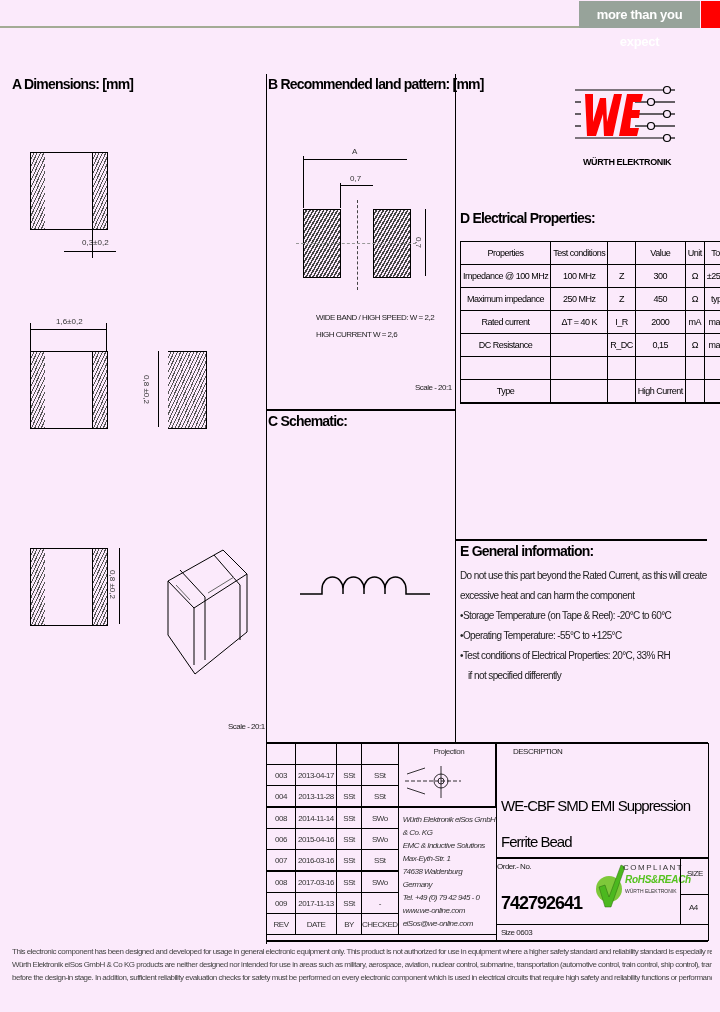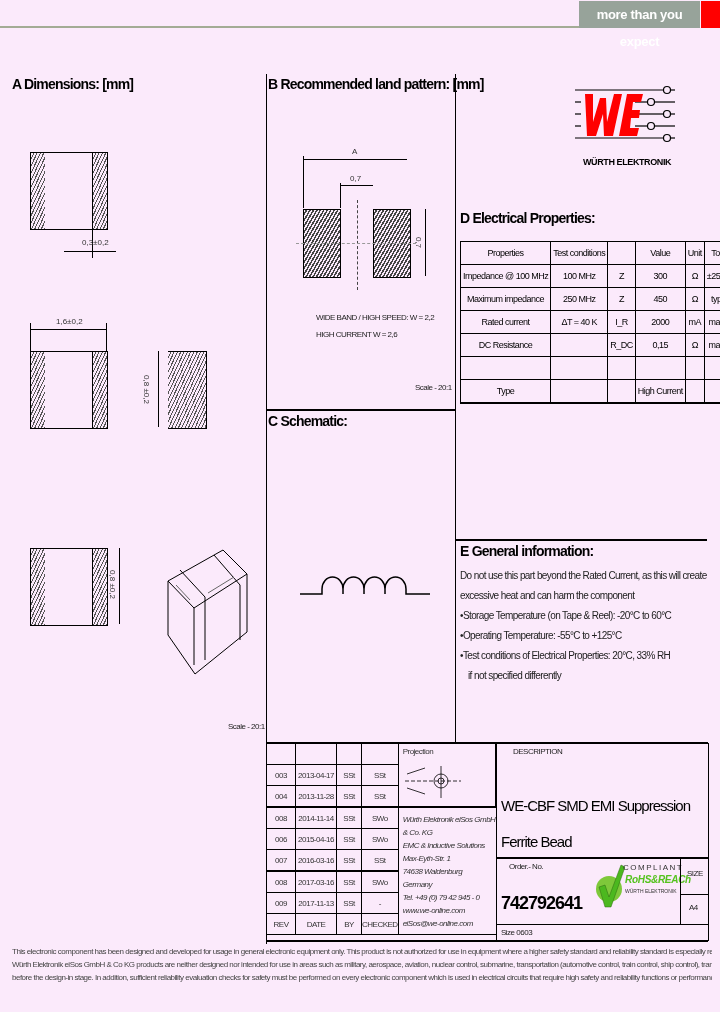--- a/index.html
+++ b/index.html
@@ -221,21 +221,21 @@
       <col style="width:25px">
       <col style="width:31px">
       <col>
     </colgroup>
   <tbody>
       <tr>
         <td></td>
         <td></td>
         <td></td>
         <td></td>
-    <td rowspan="3" style="text-align:left;vertical-align:top;position:relative;">
+    <td rowspan="3" style="text-align:center;vertical-align:top;position:relative;">
       <div style="padding:3px 0 0 4px;font-size:8px;">Projection</div>
       <svg style="position:absolute;left:6px;top:18px;" width="60" height="40" viewBox="0 0 60 40">
         <g fill="none" stroke="#000" stroke-width="0.8">
           <line x1="2" y1="12" x2="20" y2="6"></line>
               <line x1="2" y1="26" x2="20" y2="32"></line>
           <line x1="0" y1="19" x2="56" y2="19" stroke-dasharray="4,2"></line>
           <circle cx="36" cy="19" r="7"></circle>
               <circle cx="36" cy="19" r="3"></circle>
           <line x1="36" y1="4" x2="36" y2="36"></line>
         </g>
@@ -302,21 +302,21 @@
     <td>BY</td>
     <td>CHECKED</td>
   </tr>
 </tbody>
   </table>
 
 <div class="abs" style="left:496px;top:743px;width:211px;height:197px;border:1px solid #000;border-top:none;">
   <div class="abs small" style="left:4px;top:4px;margin-left:12px;">DESCRIPTION</div>
   <div class="abs desc-title" style="left:4px;top:45px;width:200px;">WE-CBF SMD EMI Suppression Ferrite Bead</div>
   <div class="abs hline" style="left:0;top:114px;width:211px;height:2px;"></div>
-  <div class="abs small" style="left:12px;top:119px;">Order.- No.</div>
+  <div class="abs small" style="left:0;top:119px;">Order.- No.</div>
   <div class="abs partno" style="left:4px;top:150px;">742792641</div>
 
   <div class="abs" style="left:98px;top:118px;width:82px;height:48px;">
     <svg class="abs" style="left:0;top:2px;" width="30" height="46" viewBox="0 0 30 46">
       <circle cx="14" cy="26" r="13" fill="#7ec83a"></circle>
       <polygon points="4,24 10,22 14,34 26,2 30,4 16,44 10,44" fill="#4cb81f" stroke="#2a6a10" stroke-width="0.5"></polygon>
     </svg>
     <div class="abs" style="left:28px;top:2px;font-size:8px;letter-spacing:1.5px;color:#333;">COMPLIANT</div>
     <div class="abs" style="left:30px;top:13px;font-size:10px;font-weight:bold;font-style:italic;color:#55c21f;letter-spacing:-0.3px;">RoHS&amp;REACh</div>
     <div class="abs" style="left:30px;top:27px;font-size:5px;color:#333;">WÜRTH ELEKTRONIK</div>

